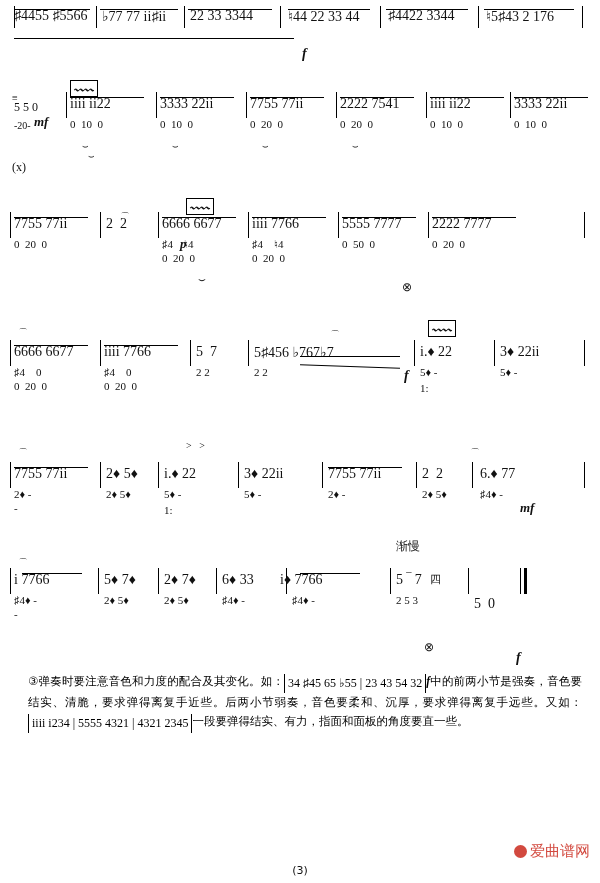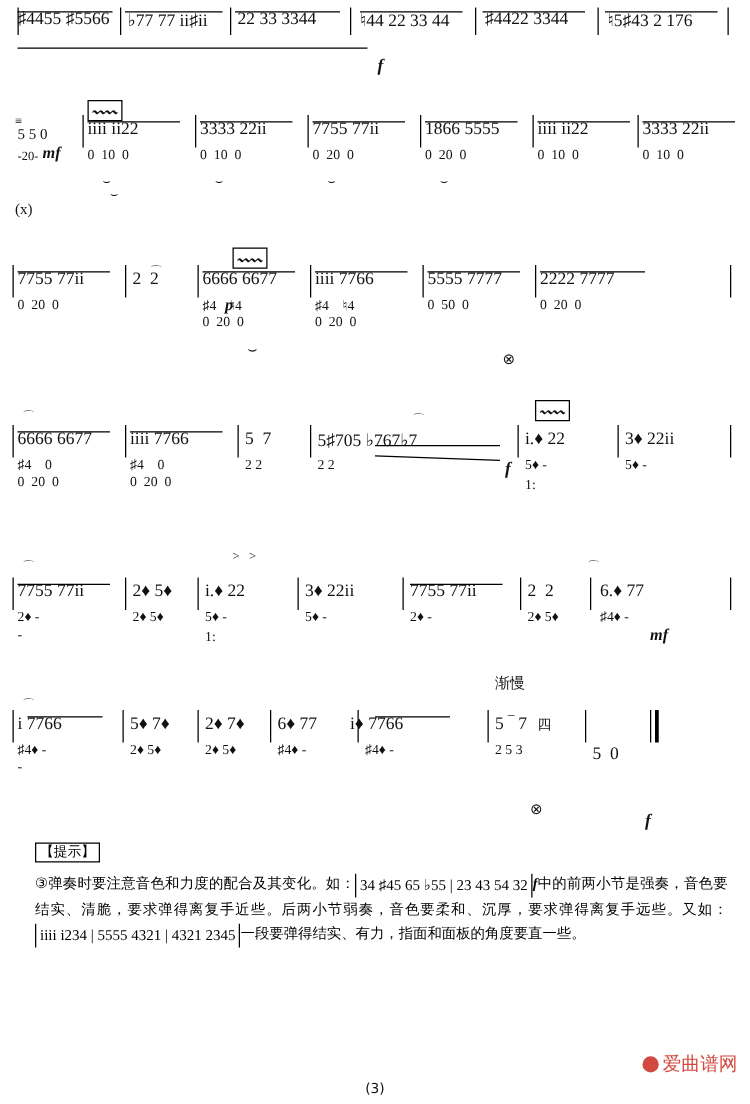--- a/index.html
+++ b/index.html
@@ -143,21 +143,21 @@
   <div class="abs mus s11" style="left:160px;top:118px;">0  10  0</div>
   <div class="abs mus s10" style="left:172px;top:140px;">⌣</div>
 
   <div class="vline" style="left:246px;top:92px;height:26px;"></div>
   <div class="abs mus s14" style="left:250px;top:96px;">7755 77ii</div>
   <div class="hline" style="left:250px;top:97px;width:74px;"></div>
   <div class="abs mus s11" style="left:250px;top:118px;">0  20  0</div>
   <div class="abs mus s10" style="left:262px;top:140px;">⌣</div>
 
   <div class="vline" style="left:336px;top:92px;height:26px;"></div>
-  <div class="abs mus s14" style="left:340px;top:96px;">1866 5555</div>
+  <div class="abs mus s14" style="left:340px;top:96px;">2222 7541</div>
   <div class="hline" style="left:340px;top:97px;width:74px;"></div>
   <div class="abs mus s11" style="left:340px;top:118px;">0  20  0</div>
   <div class="abs mus s10" style="left:352px;top:140px;">⌣</div>
 
   <div class="vline" style="left:426px;top:92px;height:26px;"></div>
   <div class="abs mus s14" style="left:430px;top:96px;">iiii ii22</div>
   <div class="hline" style="left:430px;top:97px;width:74px;"></div>
   <div class="abs mus s11" style="left:430px;top:118px;">0  10  0</div>
 
   <div class="vline" style="left:510px;top:92px;height:26px;"></div>
@@ -222,21 +222,21 @@
   <div class="abs mus s14" style="left:104px;top:344px;">iiii 7766</div>
   <div class="hline" style="left:104px;top:345px;width:74px;"></div>
   <div class="abs mus s11" style="left:104px;top:366px;">♯4    0</div>
   <div class="abs mus s11" style="left:104px;top:380px;">0  20  0</div>
 
   <div class="vline" style="left:190px;top:340px;height:26px;"></div>
   <div class="abs mus s14" style="left:196px;top:344px;">5  7</div>
   <div class="abs mus s11" style="left:196px;top:366px;">2 2</div>
 
   <div class="vline" style="left:248px;top:340px;height:26px;"></div>
-  <div class="abs mus s14" style="left:254px;top:344px;">5♯705 ♭767♭7</div>
+  <div class="abs mus s14" style="left:254px;top:344px;">5♯456 ♭767♭7</div>
   <div class="abs mus s11" style="left:254px;top:366px;">2 2</div>
 
   <div class="hline" style="left:300px;top:356px;width:100px;"></div>
   <div class="hline" style="left:300px;top:366px;width:100px;transform:rotate(2deg);"></div>
   <div class="abs ital s14" style="left:404px;top:368px;">f</div>
 
   <div class="vline" style="left:414px;top:340px;height:26px;"></div>
   <div class="abs mus s14" style="left:420px;top:344px;">i.♦ 22</div>
   <div class="abs mus s11" style="left:420px;top:366px;">5♦ -</div>
   <div class="abs mus s11" style="left:420px;top:382px;">1:</div>
@@ -295,42 +295,41 @@
 
   <div class="vline" style="left:98px;top:568px;height:26px;"></div>
   <div class="abs mus s14" style="left:104px;top:572px;">5♦ 7♦</div>
   <div class="abs mus s11" style="left:104px;top:594px;">2♦ 5♦</div>
 
   <div class="vline" style="left:158px;top:568px;height:26px;"></div>
   <div class="abs mus s14" style="left:164px;top:572px;">2♦ 7♦</div>
   <div class="abs mus s11" style="left:164px;top:594px;">2♦ 5♦</div>
 
   <div class="vline" style="left:216px;top:568px;height:26px;"></div>
-  <div class="abs mus s14" style="left:222px;top:572px;">6♦ 77</div>
+  <div class="abs mus s14" style="left:222px;top:572px;">6♦ 33</div>
   <div class="abs mus s11" style="left:222px;top:594px;">♯4♦ -</div>
 
   <div class="vline" style="left:286px;top:568px;height:26px;"></div>
   <div class="abs mus s14" style="left:280px;top:572px;">i♦ 7766</div>
   <div class="hline" style="left:300px;top:573px;width:60px;"></div>
   <div class="abs mus s11" style="left:292px;top:594px;">♯4♦ -</div>
 
   <div class="vline" style="left:390px;top:568px;height:26px;"></div>
   <div class="abs mus s14" style="left:396px;top:572px;">5 ‾ 7</div>
   <div class="abs mus s11" style="left:396px;top:594px;">2 5 3</div>
   <div class="abs mus s11" style="left:430px;top:572px;">四</div>
 
   <div class="vline" style="left:468px;top:568px;height:26px;"></div>
   <div class="abs mus s14" style="left:474px;top:596px;">5  0</div>
   <div class="vline" style="left:520px;top:568px;height:26px;"></div>
   <div class="vline" style="left:524px;top:568px;height:26px;border-left:3px solid #000;"></div>
   <div class="abs ital s14" style="left:516px;top:650px;">f</div>
   <div class="abs mus s12" style="left:424px;top:640px;">⊗</div>
 
   <div class="notes">
-    <p><span class="box">【提示】</span></p>
 
 
 
     <p>
       <span>③</span><span>弹奏时要注意音色和力度的配合及其变化。如：</span><span class="inlinemus">34 ♯45 65 ♭55 | 23 43 54 32</span><span class="ital">f</span><span>中的前两小节是强奏，音色要结实、清脆，要求弹得离复手近些。后两小节弱奏，音色要柔和、沉厚，要求弹得离复手远些。又如：</span><span class="inlinemus">iiii i234 | 5555 4321 | 4321 2345</span><span>一段要弹得结实、有力，指面和面板的角度要直一些。</span>
     </p>
   </div>
 
   <div class="pagenum">(3)</div>
 

